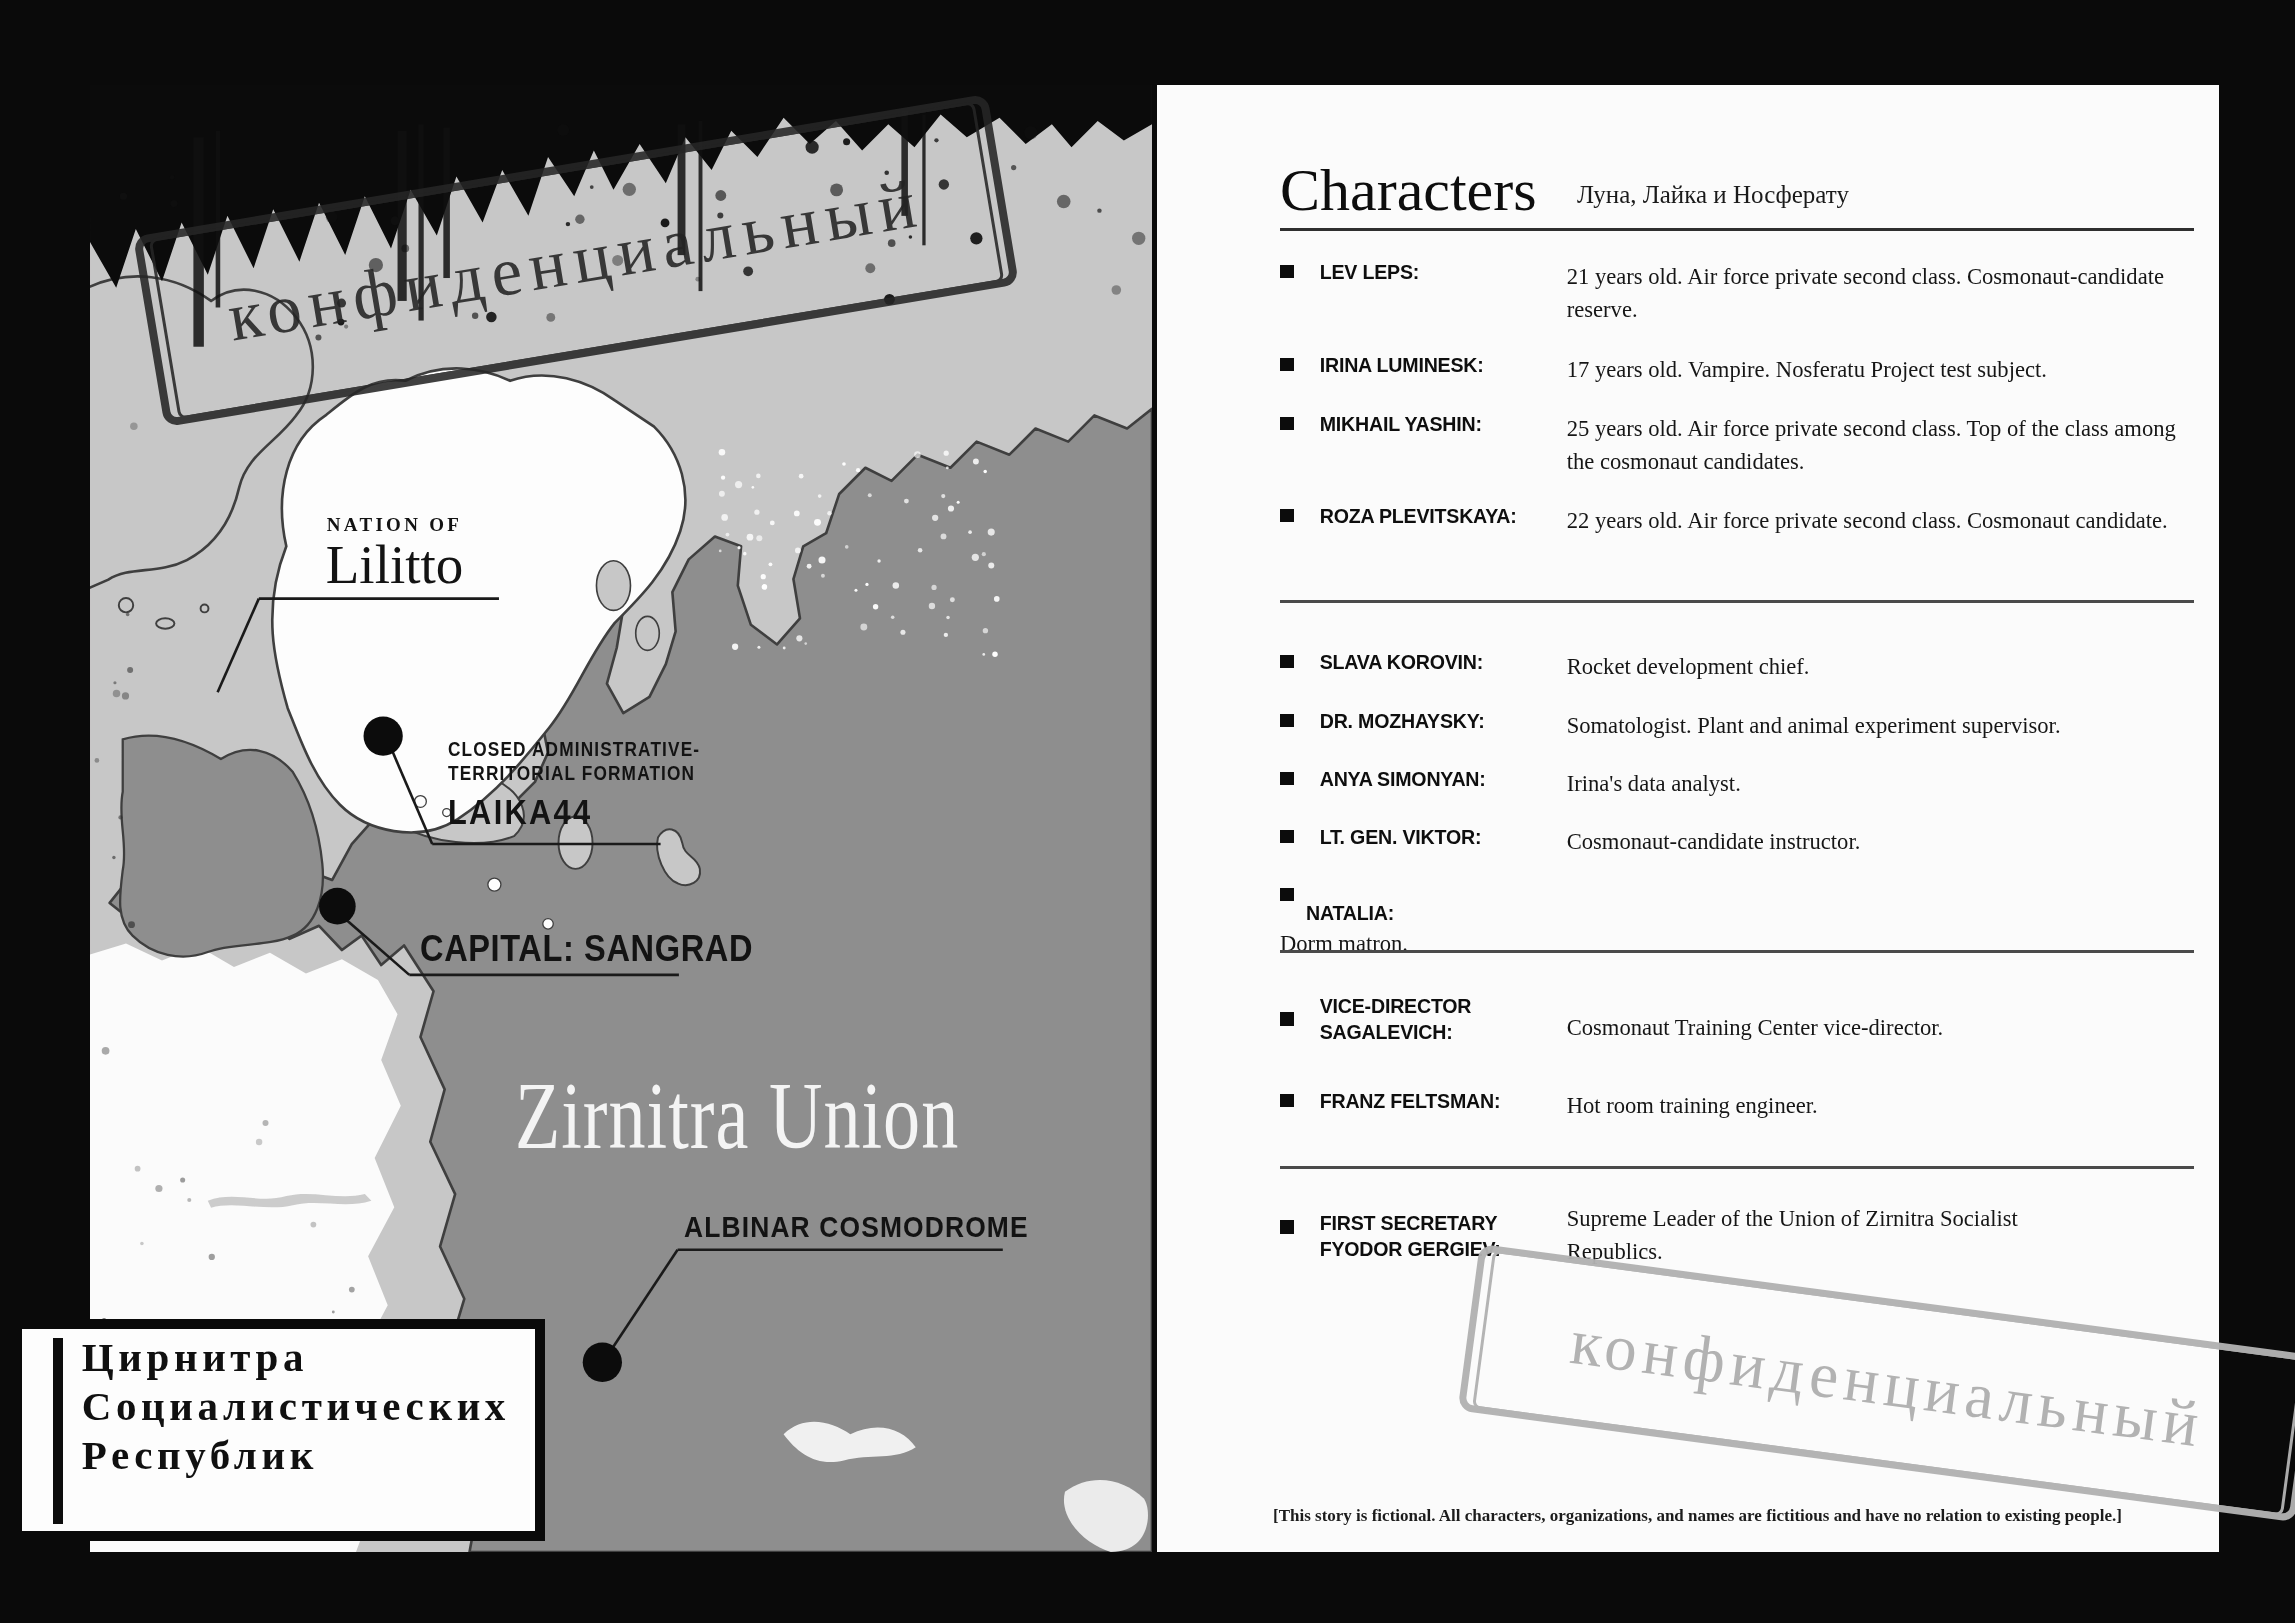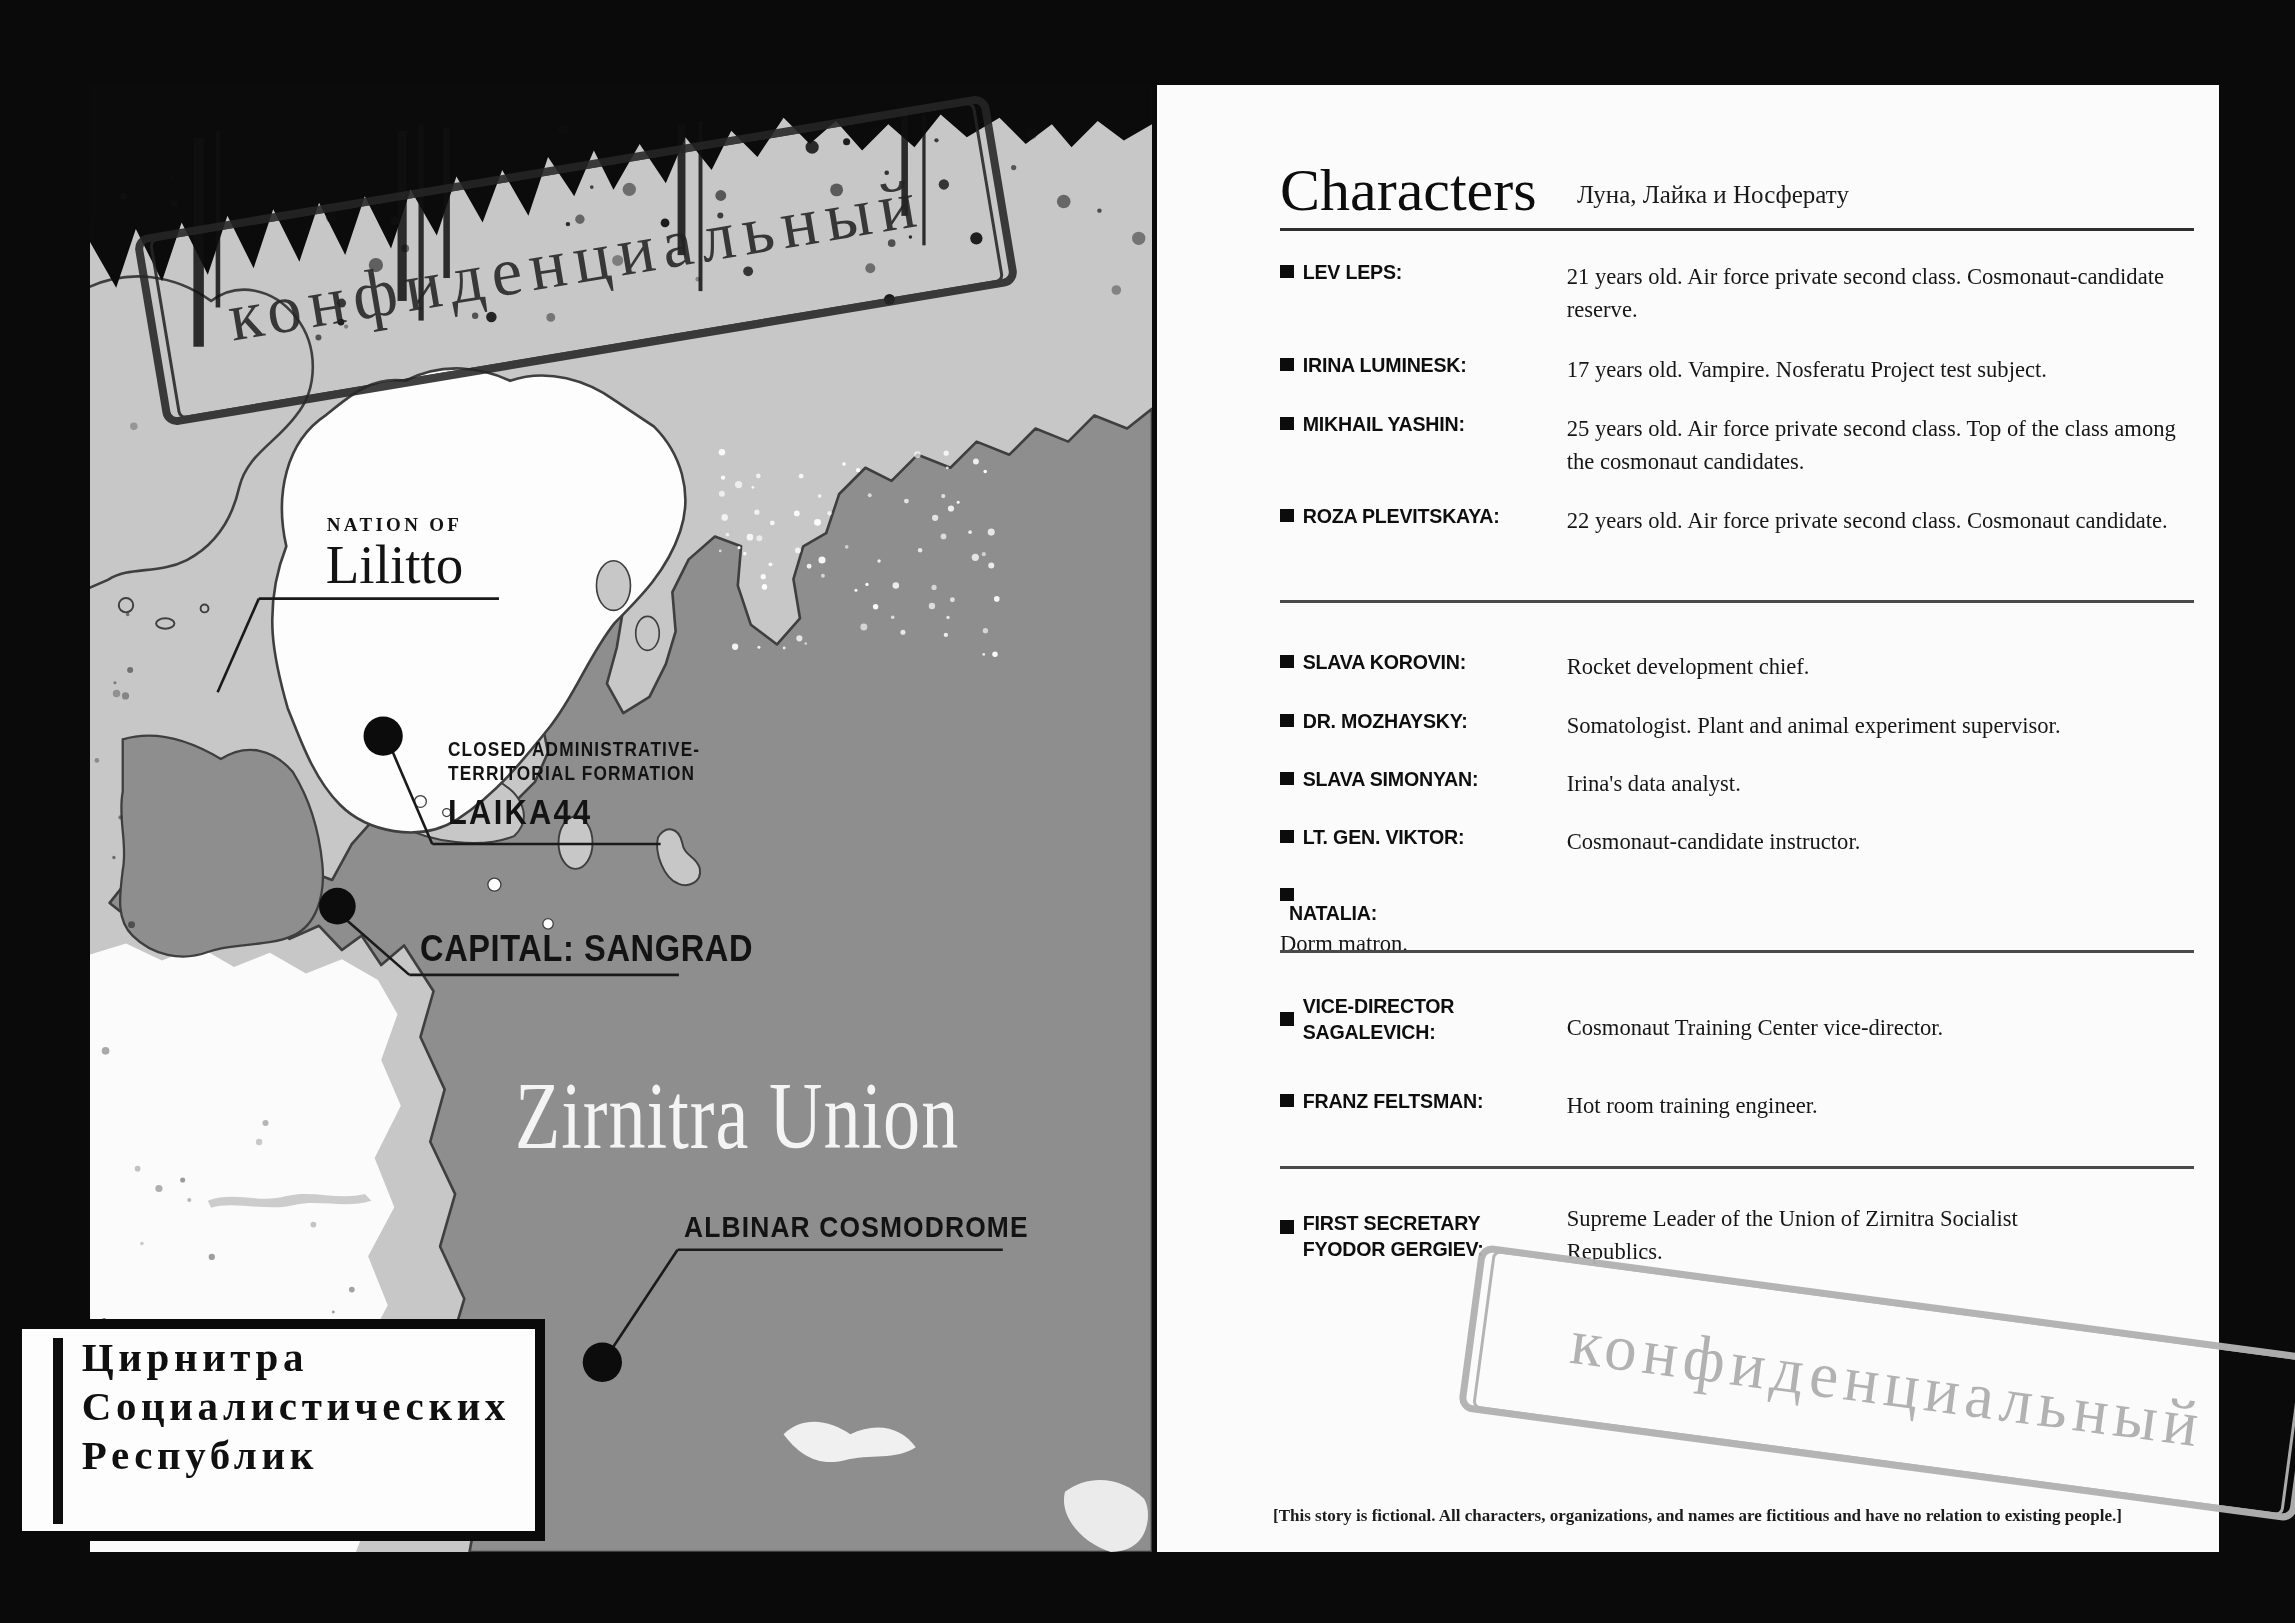--- a/index.html
+++ b/index.html
@@ -51,21 +51,21 @@
 
   
   .title{position:absolute;left:123px;top:71px;font-size:60px;color:#0d0d0d;z-index:2;}
   .subtitle{position:absolute;left:420px;top:96px;font-size:25px;color:#1a1a1a;z-index:2;}
   .rule{position:absolute;left:123px;top:143px;width:914px;height:3.3px;background:#2f2f2f;z-index:2;}
   .cdivider{position:absolute;left:123px;width:914px;height:2.6px;background:#4a4a4a;z-index:2;}
   .crow{position:absolute;left:123px;width:914px;display:flex;align-items:flex-start;z-index:2;}
   .bullet{width:13.7px;height:13.7px;background:#0c0c0c;flex:0 0 auto;margin-top:4.6px;}
   .cname{font-family:"Liberation Sans","DejaVu Sans",sans-serif;font-weight:700;
     font-size:19.6px;line-height:25.5px;letter-spacing:-0.2px;color:#0e0e0e;
-    width:273px;flex:0 0 auto;padding-left:9px;box-sizing:border-box;}
+    width:273px;flex:0 0 auto;padding-left:26px;box-sizing:border-box;}
   .cdesc{font-size:22.6px;line-height:33px;color:#161616;width:612px;flex:0 0 auto;}
   .disclaimer{position:absolute;left:116px;top:1421px;font-size:17px;font-weight:700;
     color:#1c1c1c;z-index:2;white-space:nowrap;}
 </style>
 </head>
 <body>
 
 <div class="page page-left">
   <svg id="map-svg" width="1062" height="1467" viewBox="0 0 1623 2242">
     <rect width="1623" height="2242" fill="#c7c7c7"></rect>
@@ -323,21 +323,21 @@
         <div class="cname">SLAVA KOROVIN:</div>
         <div class="cdesc">Rocket development chief.</div>
       </div>
       <div class="crow" style="top: 624px;">
         <span class="bullet"></span>
         <div class="cname">DR. MOZHAYSKY:</div>
         <div class="cdesc">Somatologist. Plant and animal experiment supervisor.</div>
       </div>
       <div class="crow" style="top: 682px;">
         <span class="bullet"></span>
-        <div class="cname">SLAVA SIMONYAN:</div>
+        <div class="cname">ANYA SIMONYAN:</div>
         <div class="cdesc">Irina's data analyst.</div>
       </div>
       <div class="crow" style="top: 740px;">
         <span class="bullet"></span>
         <div class="cname">LT. GEN. VIKTOR:</div>
         <div class="cdesc">Cosmonaut-candidate instructor.</div>
       </div>
       <div class="crow" style="top: 798px; flex-direction: column;">
         <span class="bullet"></span>
         <div class="cname">NATALIA:</div>

